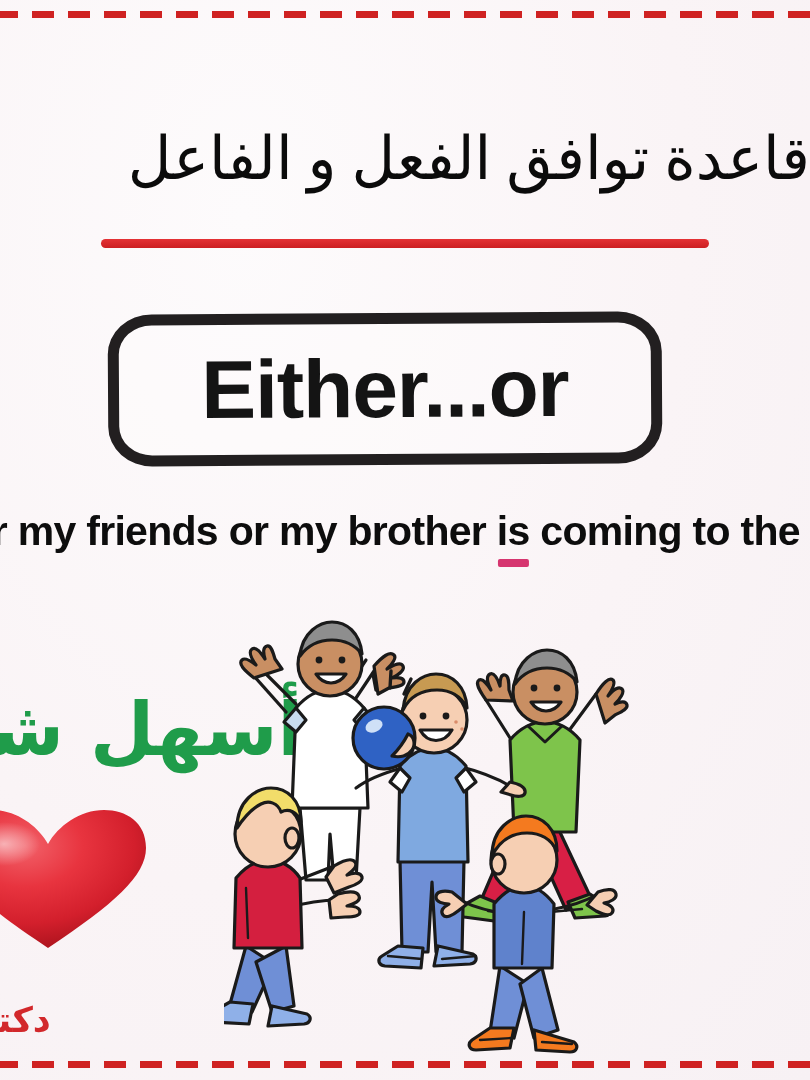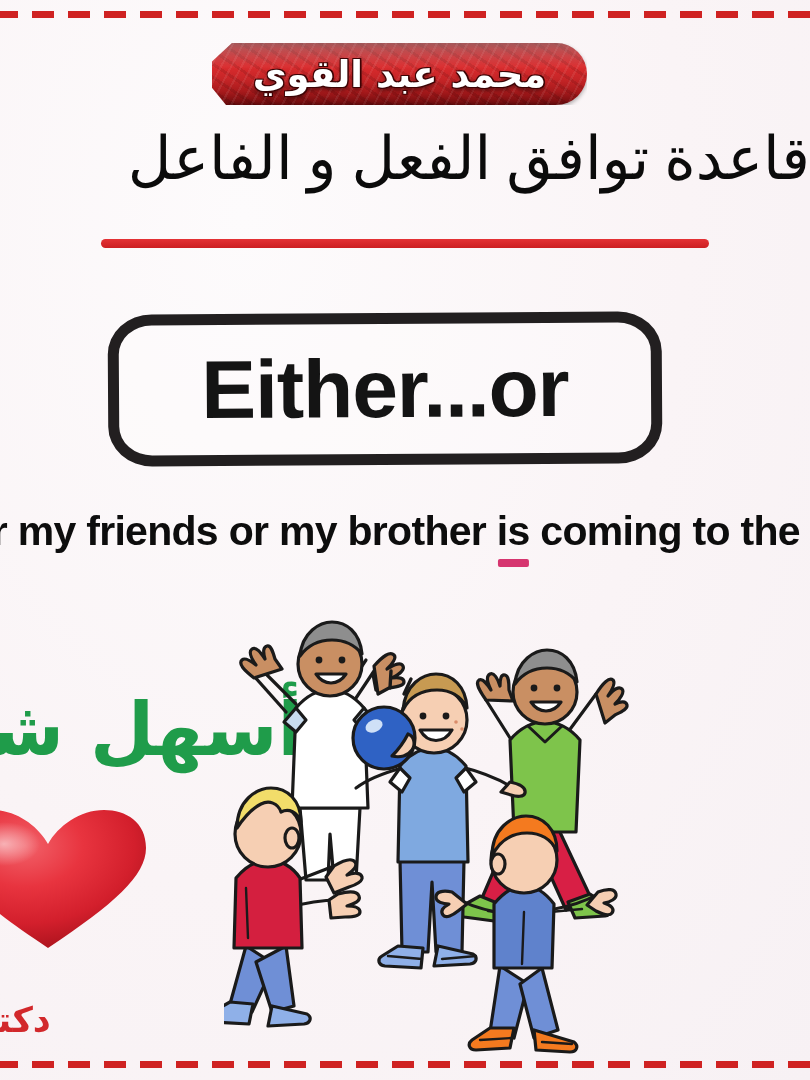--- a/index.html
+++ b/index.html
@@ -221,25 +221,20 @@
     height: 450px;
   }
 </style>
 </head>
 <body>
 
 <div id="page">
 
   <div class="dash-border dash-top"></div>
 
-  <div id="logo-banner">
-    <div id="logo-texture"></div>
-    <div id="logo-gloss"></div>
-    <div id="logo-text">محمد عبد القوي</div>
-  </div>
 
   <div id="arabic-heading">قاعدة توافق الفعل و الفاعل</div>
 
   <div id="heading-rule"></div>
 
   <div id="either-or-box"></div>
   <div id="either-or-text">Either...or</div>
 
   <div id="example-sentence">
     <span>Either my friends or my brother </span><span class="verb">is</span><span> coming to the party.</span>

